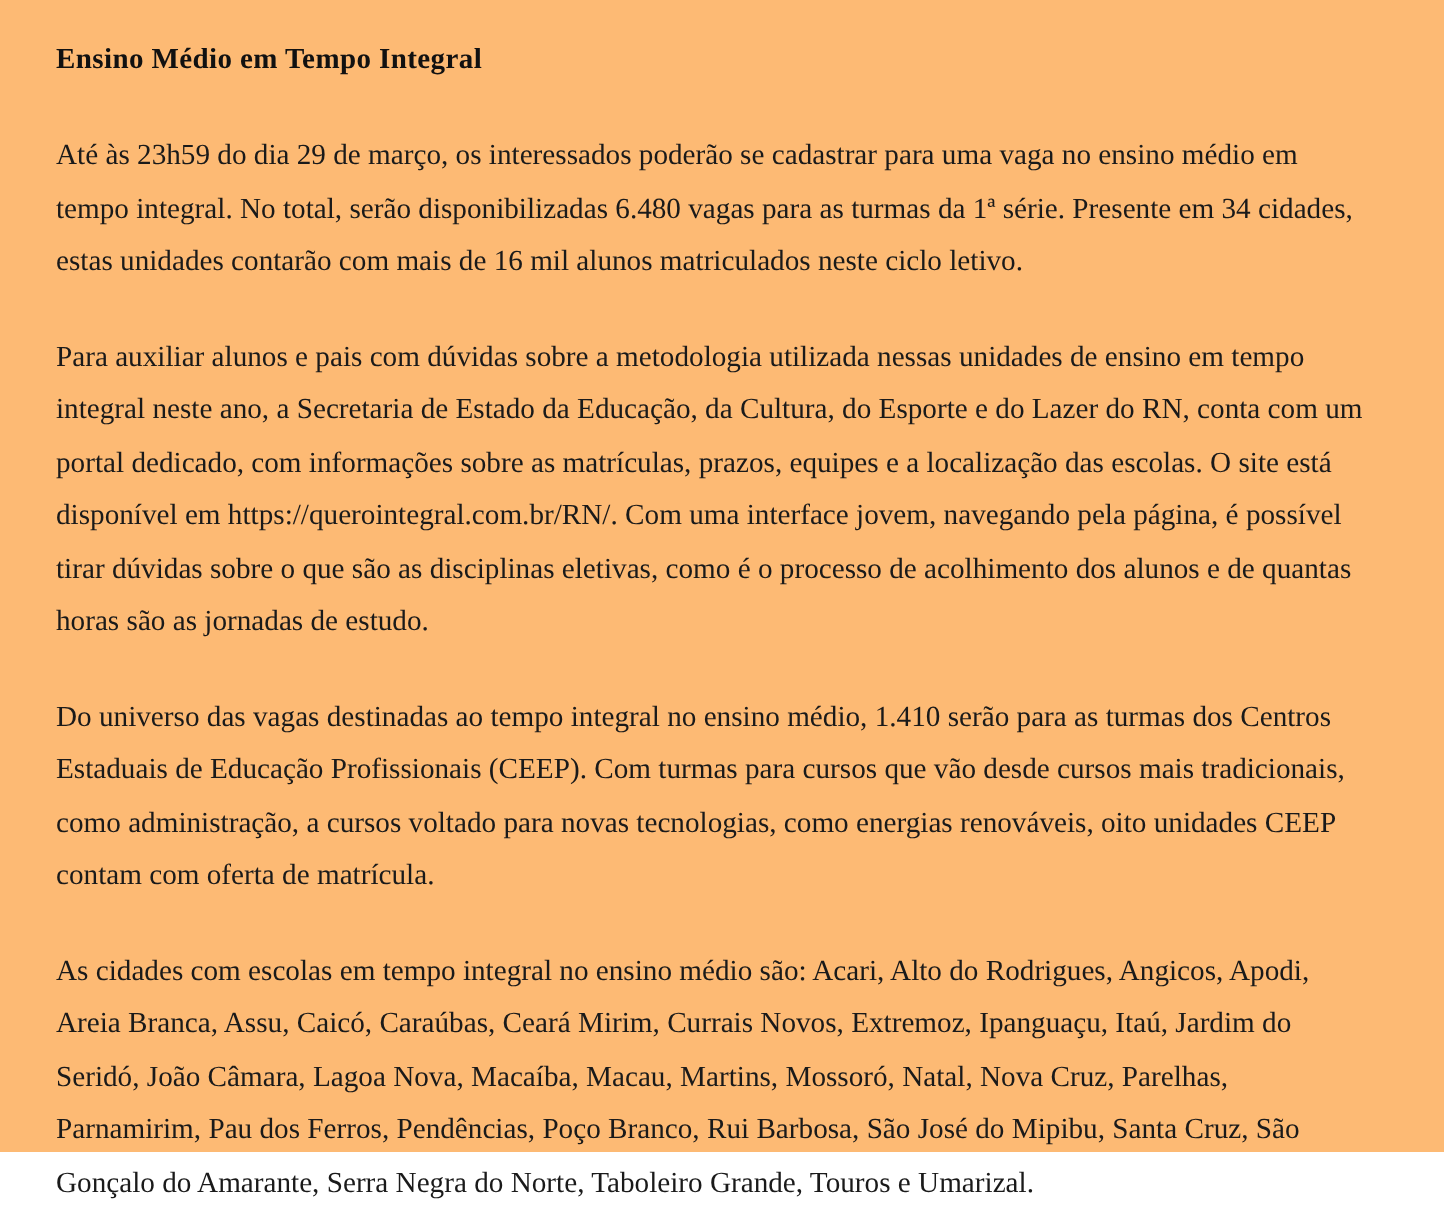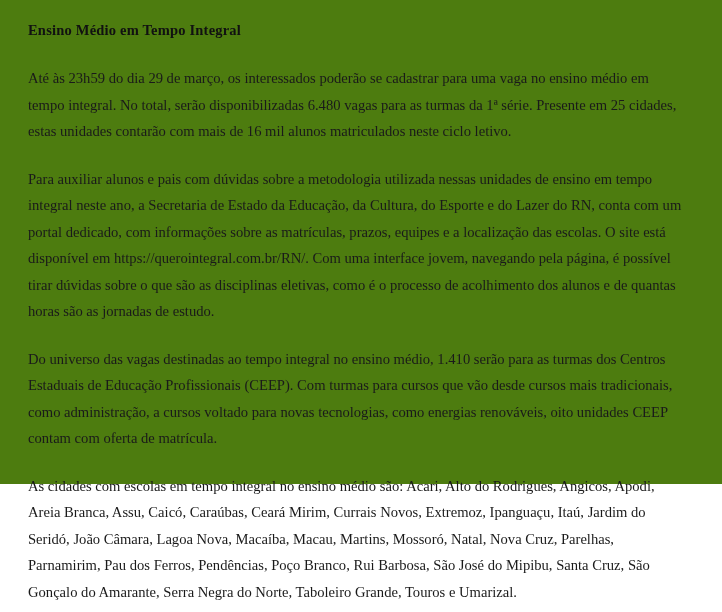--- a/index.html
+++ b/index.html
@@ -10,23 +10,23 @@
   body {
     width: 722px;
     height: 612px;
     overflow: hidden;
     font-family: "Liberation Serif", "DejaVu Serif", serif;
     color: #1a1a1a;
   }
   .page {
     box-sizing: border-box;
     width: 722px;
-    height: 484px;
+    height: 576px;
     padding: 22px 28px 0 28px;
-    background: #4d7c0f;
+    background: #fdba74;
   }
   .doc-title {
     font-family: "Liberation Serif", "DejaVu Serif", serif;
     font-size: 14.5px;
     font-weight: bold;
     color: #111111;
     letter-spacing: 0.2px;
     margin: 0 0 26px 0;
     line-height: 1.2;
   }
@@ -40,17 +40,17 @@
   }
   .para:last-child {
     margin-bottom: 0;
   }
 </style>
 </head>
 <body>
 
 <div class="page">
   <h1 class="doc-title">Ensino Médio em Tempo Integral</h1>
-  <p class="para">Até às 23h59 do dia 29 de março, os interessados poderão se cadastrar para uma vaga no ensino médio em tempo integral. No total, serão disponibilizadas 6.480 vagas para as turmas da 1ª série. Presente em 25 cidades, estas unidades contarão com mais de 16 mil alunos matriculados neste ciclo letivo.</p>
+  <p class="para">Até às 23h59 do dia 29 de março, os interessados poderão se cadastrar para uma vaga no ensino médio em tempo integral. No total, serão disponibilizadas 6.480 vagas para as turmas da 1ª série. Presente em 34 cidades, estas unidades contarão com mais de 16 mil alunos matriculados neste ciclo letivo.</p>
   <p class="para">Para auxiliar alunos e pais com dúvidas sobre a metodologia utilizada nessas unidades de ensino em tempo integral neste ano, a Secretaria de Estado da Educação, da Cultura, do Esporte e do Lazer do RN, conta com um portal dedicado, com informações sobre as matrículas, prazos, equipes e a localização das escolas. O site está disponível em https://querointegral.com.br/RN/. Com uma interface jovem, navegando pela página, é possível tirar dúvidas sobre o que são as disciplinas eletivas, como é o processo de acolhimento dos alunos e de quantas horas são as jornadas de estudo.</p>
   <p class="para">Do universo das vagas destinadas ao tempo integral no ensino médio, 1.410 serão para as turmas dos Centros Estaduais de Educação Profissionais (CEEP). Com turmas para cursos que vão desde cursos mais tradicionais, como administração, a cursos voltado para novas tecnologias, como energias renováveis, oito unidades CEEP contam com oferta de matrícula.</p>
   <p class="para">As cidades com escolas em tempo integral no ensino médio são: Acari, Alto do Rodrigues, Angicos, Apodi, Areia Branca, Assu, Caicó, Caraúbas, Ceará Mirim, Currais Novos, Extremoz, Ipanguaçu, Itaú, Jardim do Seridó, João Câmara, Lagoa Nova, Macaíba, Macau, Martins, Mossoró, Natal, Nova Cruz, Parelhas, Parnamirim, Pau dos Ferros, Pendências, Poço Branco, Rui Barbosa, São José do Mipibu, Santa Cruz, São Gonçalo do Amarante, Serra Negra do Norte, Taboleiro Grande, Touros e Umarizal.</p>
 </div>
 
 </body></html>

